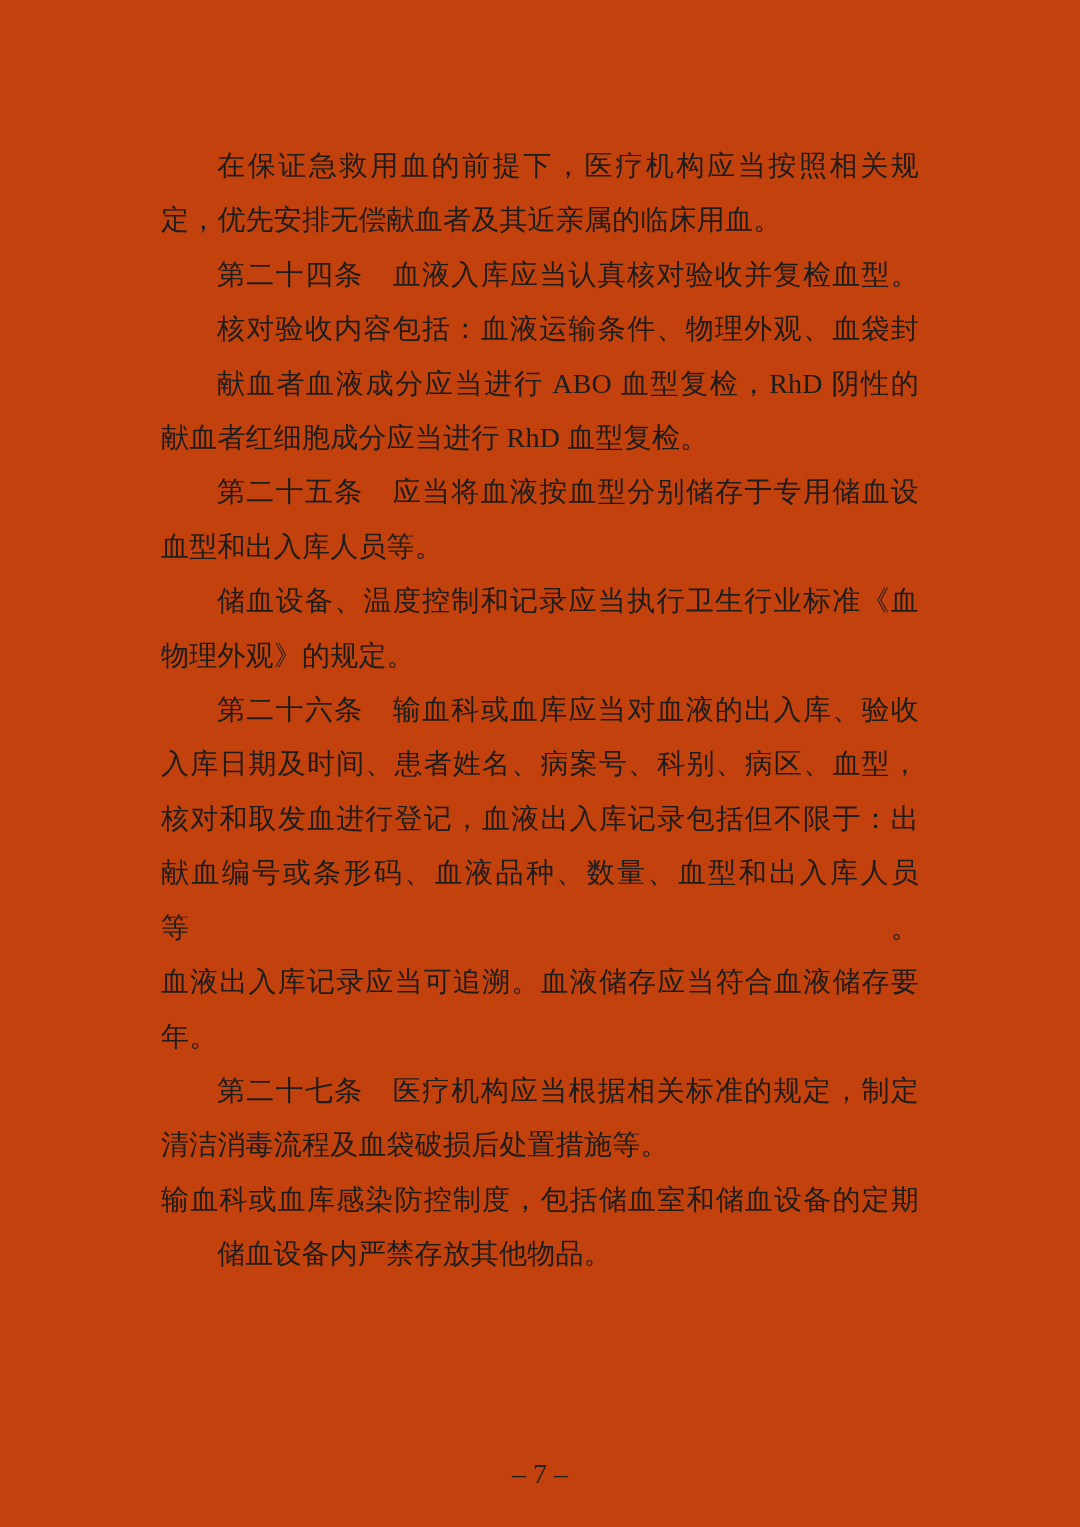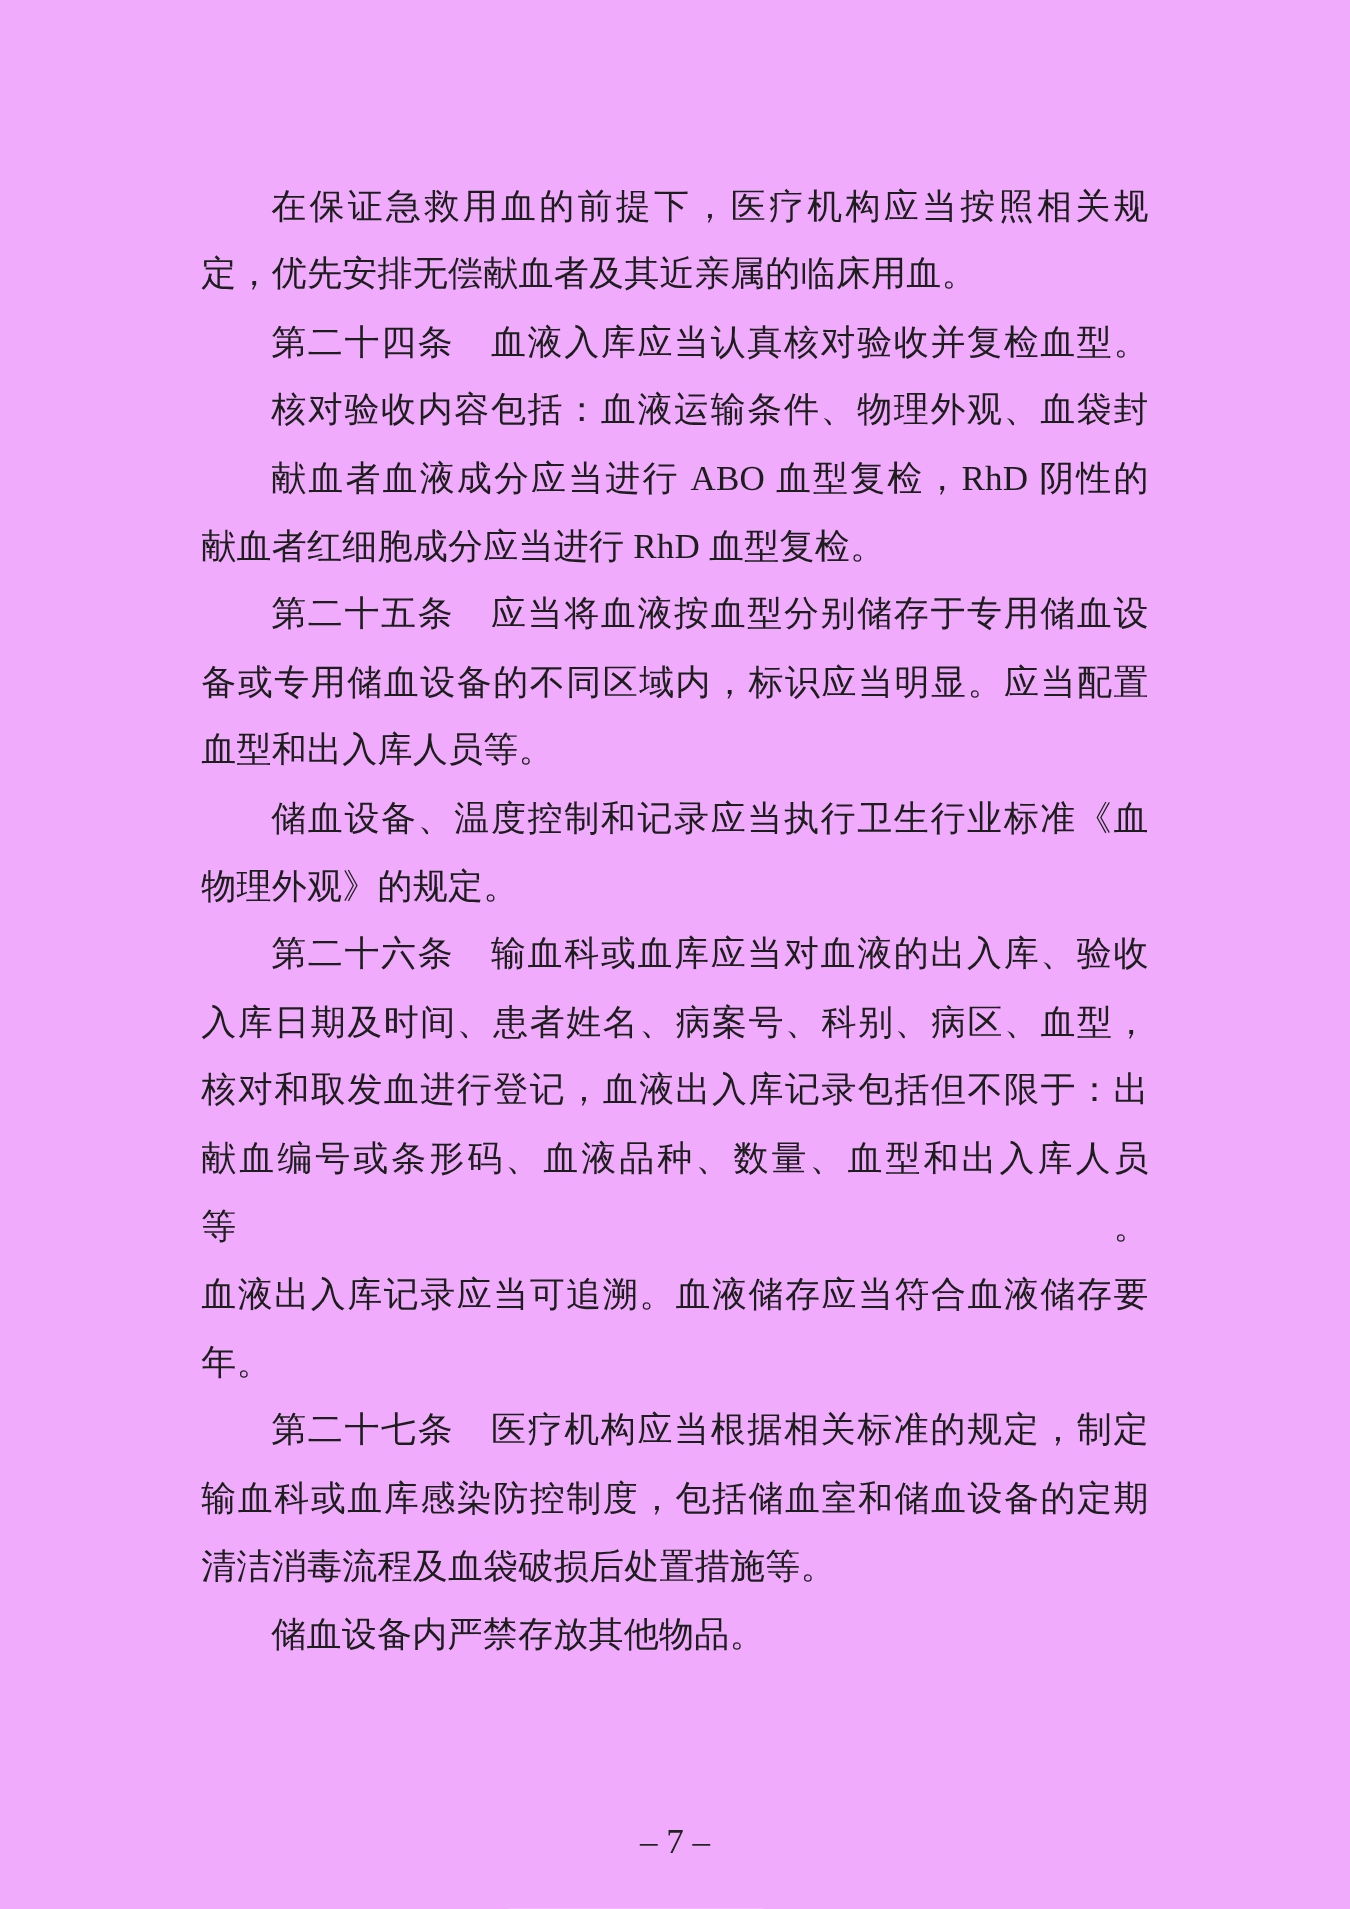--- a/index.html
+++ b/index.html
@@ -1,20 +1,20 @@
 <!DOCTYPE html>
 <html><head>
 <meta charset="utf-8">
 <style>
   html, body { margin: 0; padding: 0; }
   .page {
     position: relative;
     width: 1080px;
     height: 1527px;
-    background: #f0abfc;
+    background: #c2410c;
     color: #1d1d1d;
     font-family: "Liberation Serif", "DejaVu Serif", serif;
     overflow: hidden;
   }
   .doc-body {
     position: absolute;
     left: 161px;
     top: 139px;
     width: 758px;
   }
@@ -43,31 +43,30 @@
 
 <div class="page">
   <div class="doc-body">
       <div class="line indent fill">在保证急救用血的前提下，医疗机构应当按照相关规</div>
       <div class="line">定，优先安排无偿献血者及其近亲属的临床用血。</div>
       <div class="line indent fill">第二十四条　血液入库应当认真核对验收并复检血型。</div>
       <div class="line indent fill">核对验收内容包括：血液运输条件、物理外观、血袋封</div>
       <div class="line indent fill">献血者血液成分应当进行 ABO 血型复检，RhD 阴性的</div>
       <div class="line">献血者红细胞成分应当进行 RhD 血型复检。</div>
       <div class="line indent fill">第二十五条　应当将血液按血型分别储存于专用储血设</div>
-      <div class="line fill">备或专用储血设备的不同区域内，标识应当明显。应当配置</div>
       <div class="line">血型和出入库人员等。</div>
       <div class="line indent fill">储血设备、温度控制和记录应当执行卫生行业标准《血</div>
       <div class="line">物理外观》的规定。</div>
       <div class="line indent fill">第二十六条　输血科或血库应当对血液的出入库、验收</div>
       <div class="line fill">入库日期及时间、患者姓名、病案号、科别、病区、血型，</div>
       <div class="line fill">核对和取发血进行登记，血液出入库记录包括但不限于：出</div>
       <div class="line fill">献血编号或条形码、血液品种、数量、血型和出入库人员等。</div>
       <div class="line fill">血液出入库记录应当可追溯。血液储存应当符合血液储存要</div>
       <div class="line">年。</div>
       <div class="line indent fill">第二十七条　医疗机构应当根据相关标准的规定，制定</div>
+      <div class="line">清洁消毒流程及血袋破损后处置措施等。</div>
       <div class="line fill">输血科或血库感染防控制度，包括储血室和储血设备的定期</div>
-      <div class="line">清洁消毒流程及血袋破损后处置措施等。</div>
       <div class="line indent">储血设备内严禁存放其他物品。</div>
     </div>
   <div class="footer">
     <span>– 7 –</span>
   </div>
 </div>
 
 </body></html>

